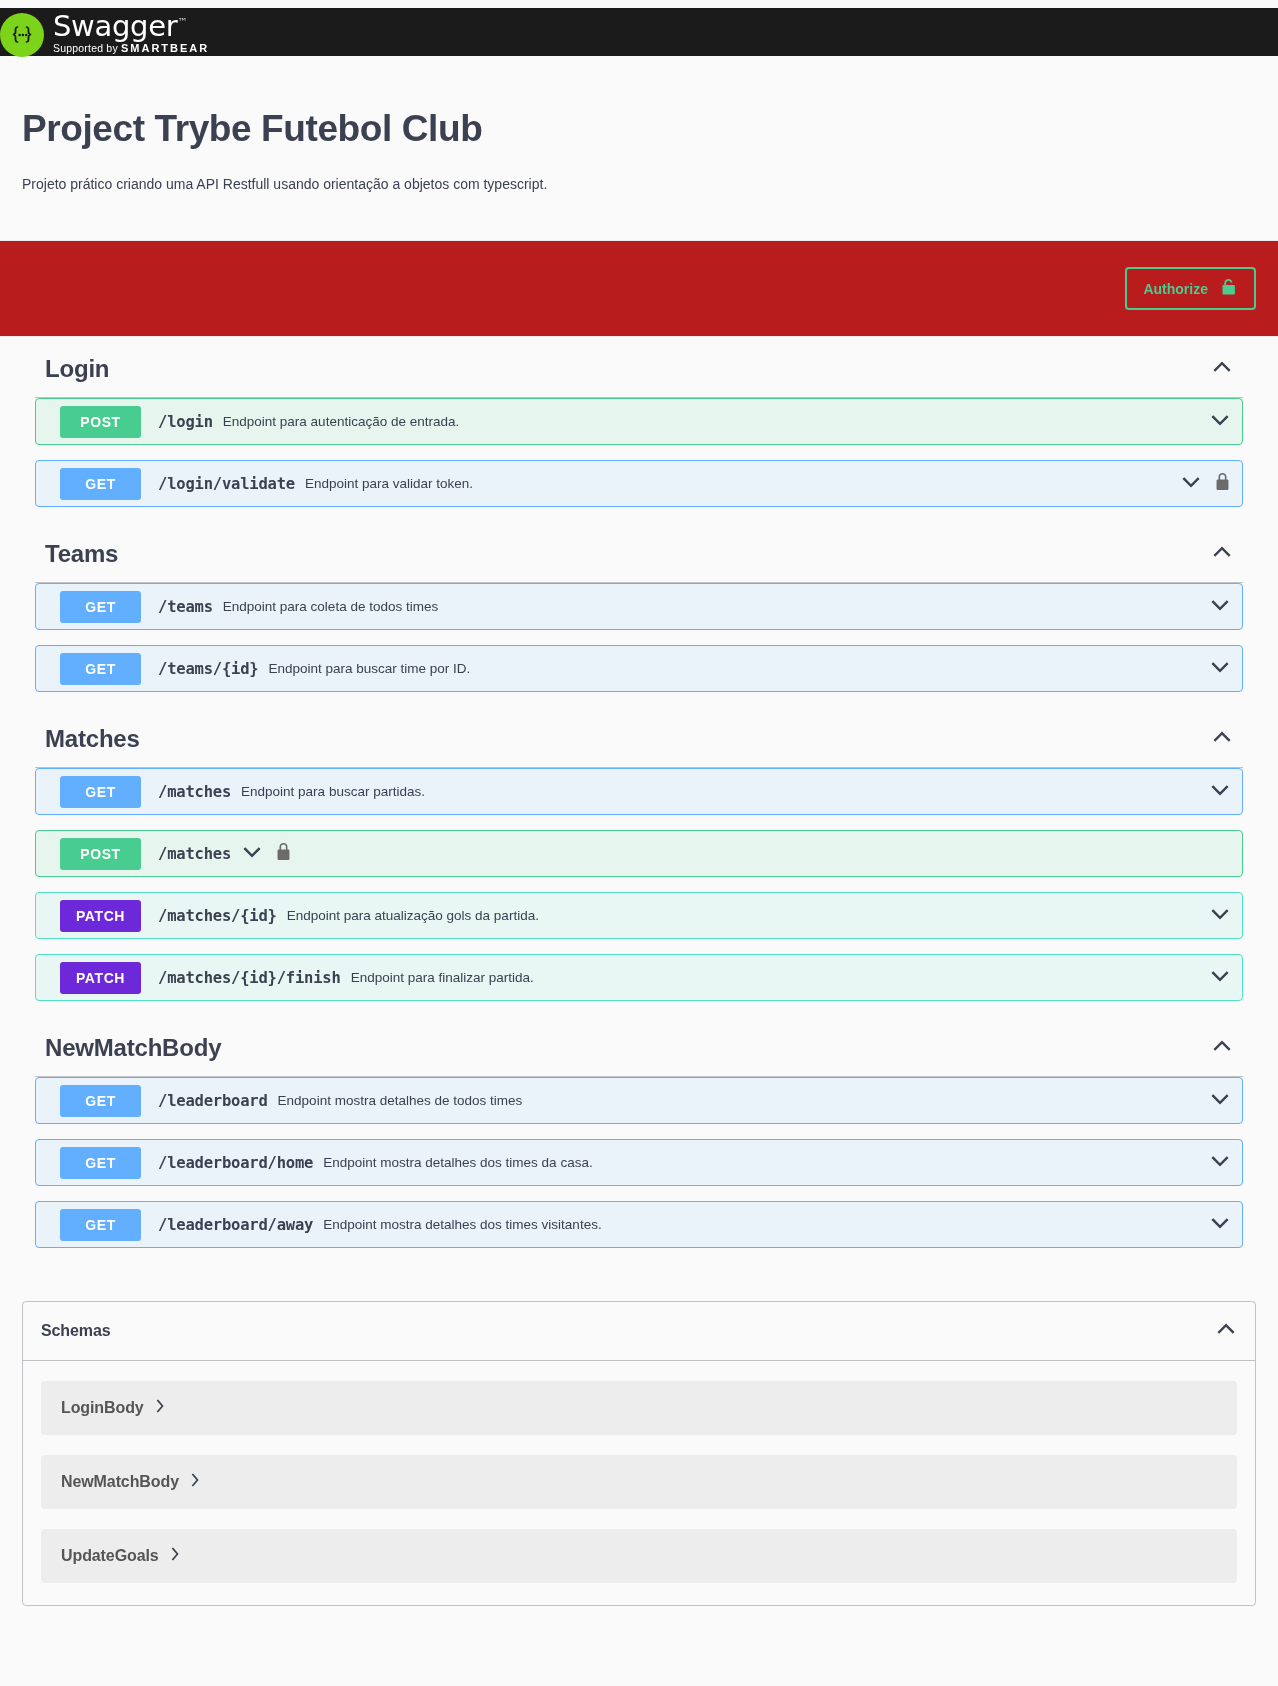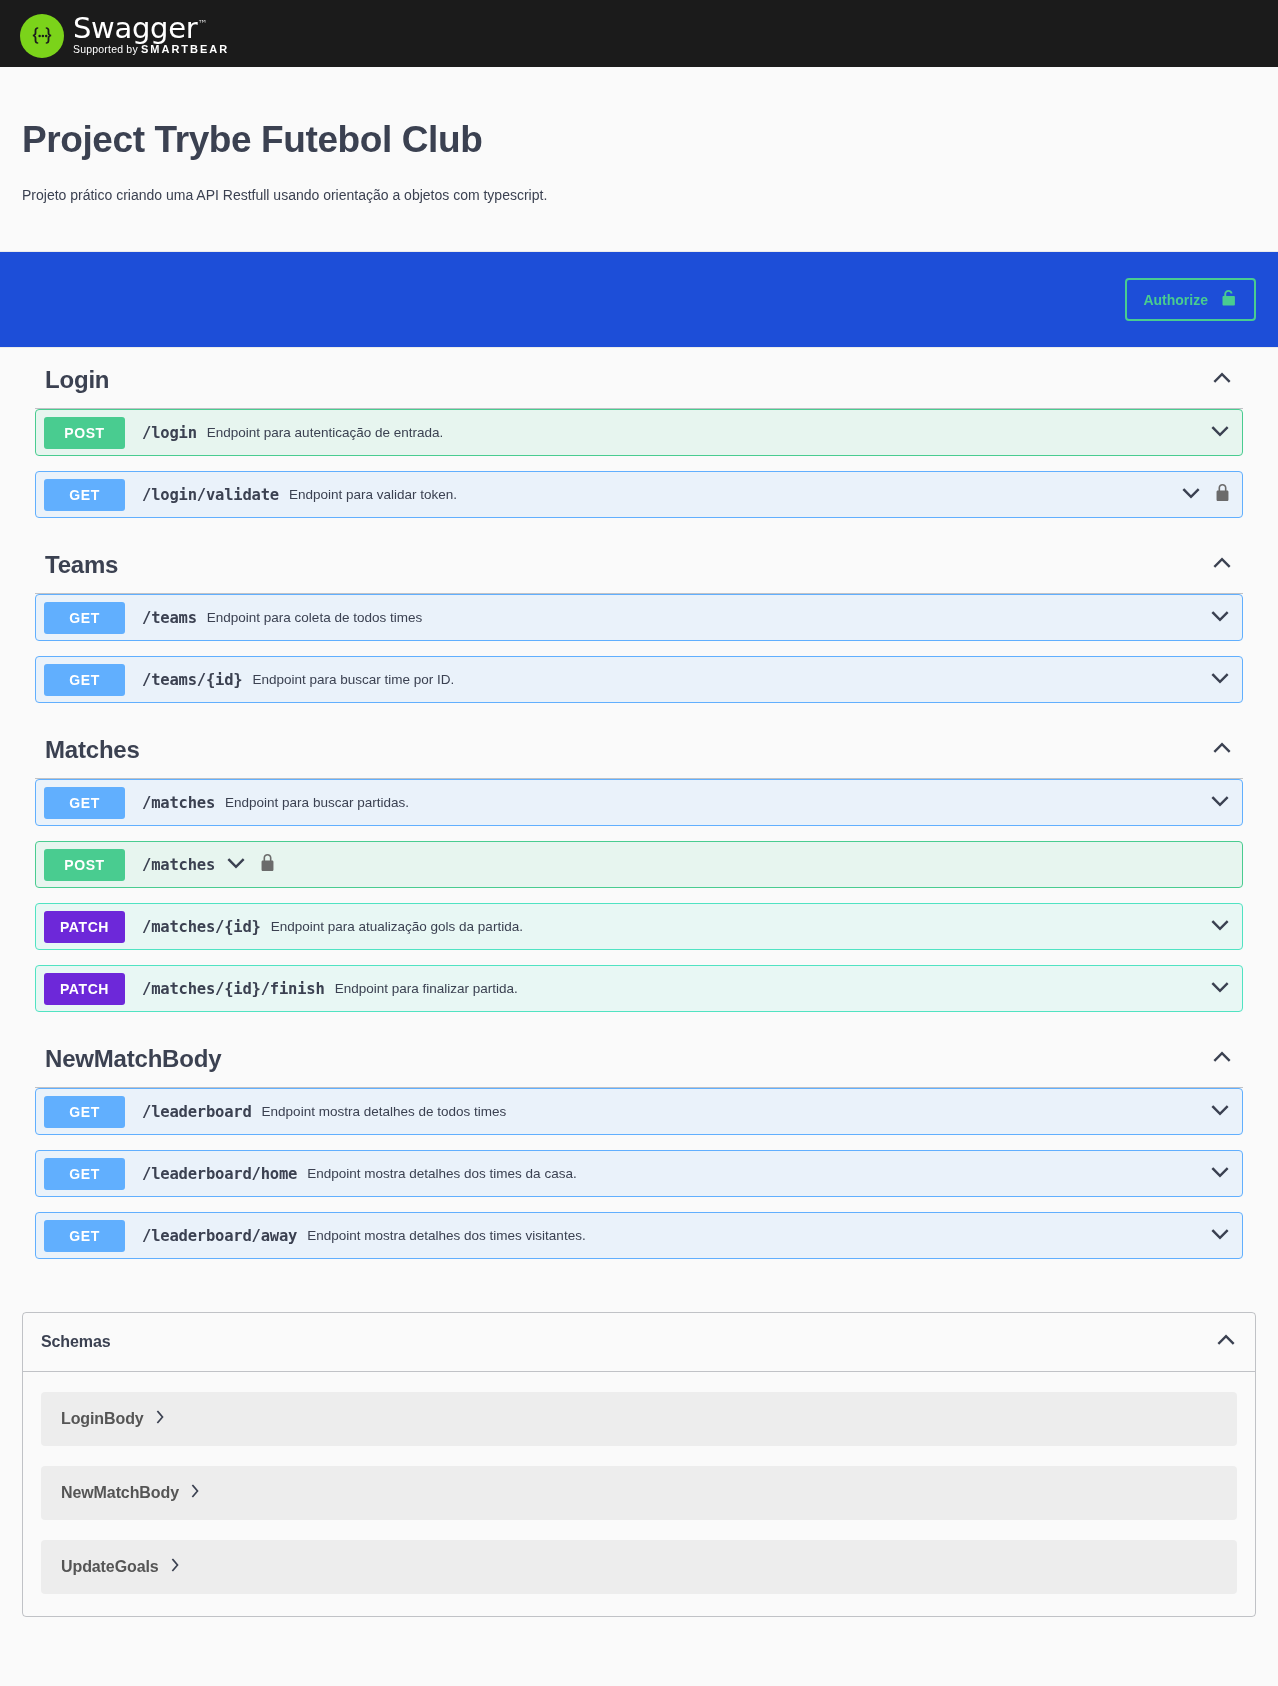--- a/index.html
+++ b/index.html
@@ -5,25 +5,25 @@
   * { box-sizing: border-box; margin: 0; padding: 0; }
   html, body {
     width: 1278px;
     background: #fafafa;
     font-family: "Liberation Sans", sans-serif;
     -webkit-font-smoothing: antialiased;
   }
 
   
   .topbar {
-    height: 67px;
+    height: 48px;
     background: #1b1b1b;
     display: flex;
     align-items: center;
-    padding-left: 20px;
+    margin-top: 8px;
   }
   .logo-wrap { display: flex; align-items: flex-end; gap: 9px; }
   .logo-mark {
     width: 44px; height: 44px; border-radius: 50%;
     background: #7bd31a;
     display: flex; align-items: center; justify-content: center;
     position: relative;
   }
   .logo-mark svg { display: block; }
   .logo-text { display: flex; flex-direction: column; padding-bottom: 2px; }
@@ -51,21 +51,21 @@
     color: #3b4151; font-weight: 700;
     letter-spacing: -0.4px;
   }
   .api-desc {
     margin-top: 23px;
     font-size: 14px; line-height: 19px; color: #3b4151;
   }
 
   
   .scheme-row {
-    background: #1d4ed8;
+    background: #b91c1c;
     padding: 22px 22px 22px 22px;
     display: flex; justify-content: flex-end; align-items: center;
     border-bottom: 1px solid #ebebeb;
     min-height: 96px;
   }
   .authorize-btn {
     display: inline-flex; align-items: center; gap: 10px;
     border: 2px solid #49cc90; border-radius: 4px;
     background: transparent;
     padding: 8px 16px;
@@ -107,20 +107,21 @@
   .op-post  { background: rgba(73,204,144,.1);  border: 1px solid #49cc90; }
   .op-patch { background: rgba(80,227,194,.1);  border: 1px solid #50e3c2; }
 
   .method {
     min-width: 81px; text-align: center;
     border-radius: 3px; color: #fff;
     font-size: 14px; font-weight: 700;
     font-family: "Liberation Sans", sans-serif;
     padding: 8px 0; letter-spacing: .6px;
     flex: none;
+    margin-left: 16px;
   }
   .m-get   { background: #61affe; }
   .m-post  { background: #49cc90; }
   .m-patch { background: #6d28d9; }
 
   .op-path {
     font-family: "DejaVu Sans Mono", monospace;
     font-size: 15.5px; font-weight: 700; color: #3b4151;
     padding: 0 10px 0 17px; flex: none;
     letter-spacing: -0.2px;

